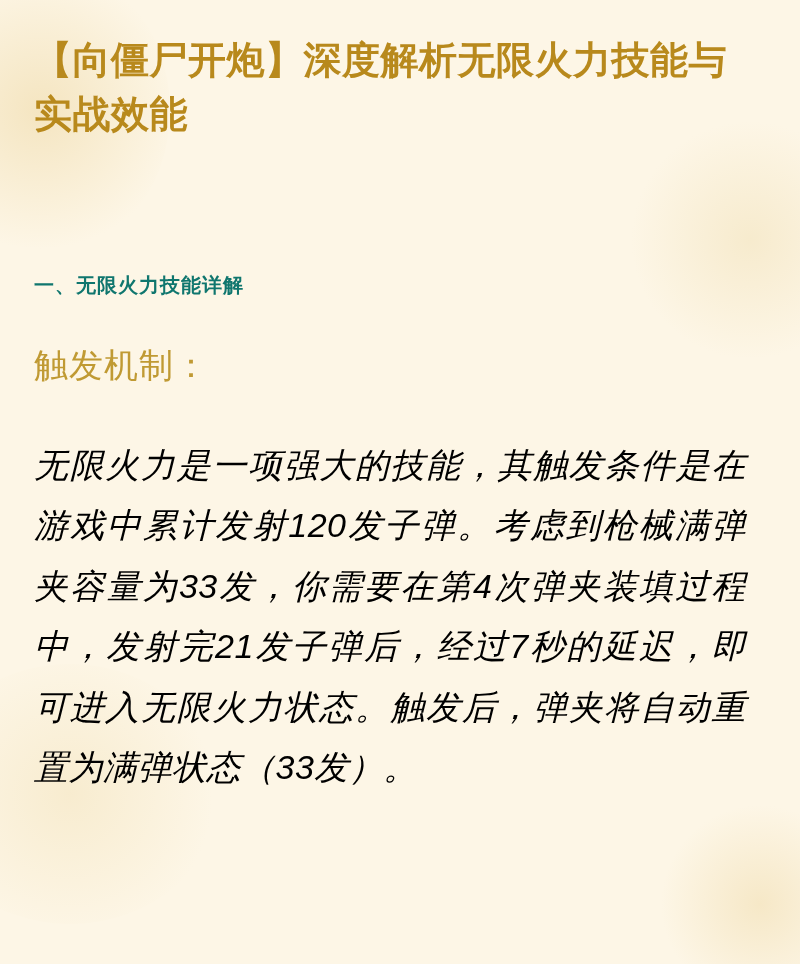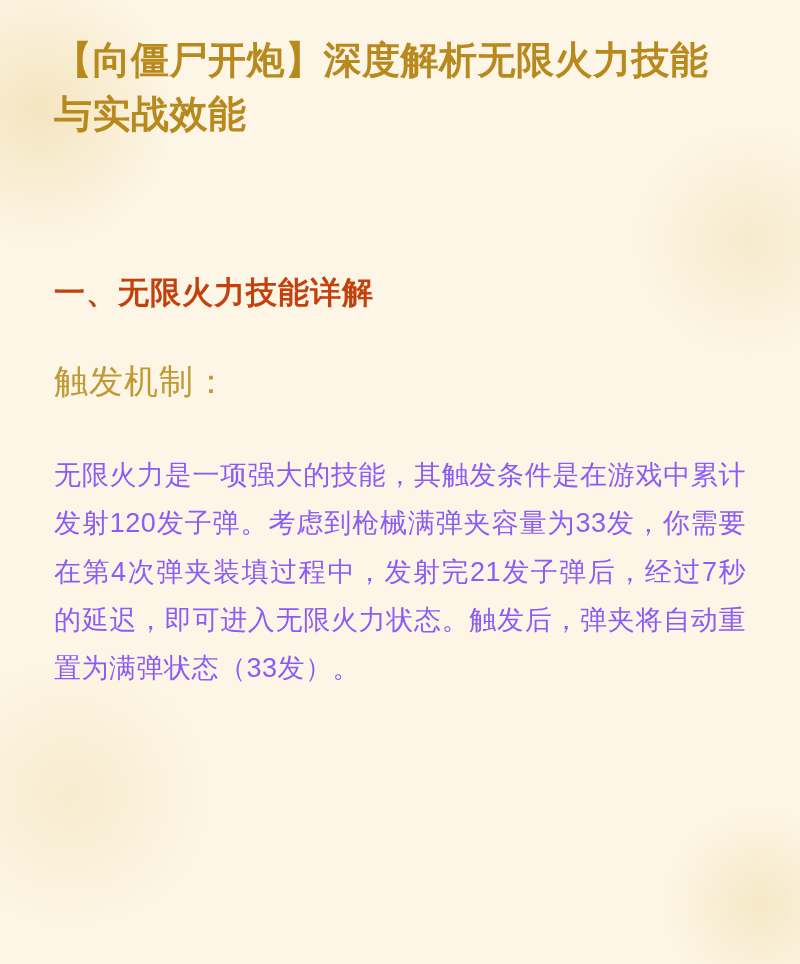--- a/index.html
+++ b/index.html
@@ -36,57 +36,58 @@
     background: radial-gradient(circle at 50% 50%, rgba(244,229,192,0.6) 0%, rgba(253,246,230,0) 72%);
   }
   .blob-4 {
     width: 200px; height: 200px;
     right: -60px; bottom: -40px;
     background: radial-gradient(circle at 50% 50%, rgba(243,226,186,0.7) 0%, rgba(253,246,230,0) 70%);
   }
   .page {
     position: relative;
     z-index: 2;
-    padding: 34px 54px 0 54px;
+    padding: 34px 54px 0 34px;
     box-sizing: border-box;
     width: 800px;
   }
   .article-title {
     font-size: 38px;
     line-height: 1.42;
     font-weight: bold;
     color: #b8891c;
     letter-spacing: 0.5px;
     margin: 0;
     padding: 0;
   }
   .body-block {
     margin-top: 128px;
   }
   .section-heading {
-    font-size: 31px;
+    font-size: 20px;
     line-height: 1.5;
-    color: #c2410c;
+    color: #0f766e;
     margin: 0 0 40px 0;
     letter-spacing: 1px;
   }
   .sub-label {
     font-size: 34px;
     line-height: 1.5;
     color: #c09a33;
     margin: 0 0 44px 0;
     letter-spacing: 1px;
   }
   .paragraph {
-    font-size: 27px;
+    font-size: 34px;
     line-height: 1.78;
-    color: #8b5cf6;
+    color: #000000;
     margin: 0;
     letter-spacing: 0.5px;
     text-align: justify;
+    font-style: italic;
   }
 </style>
 </head>
 <body>
 
 <div class="bg-blob blob-1"></div>
 <div class="bg-blob blob-2"></div>
 <div class="bg-blob blob-3"></div>
 <div class="bg-blob blob-4"></div>
 

